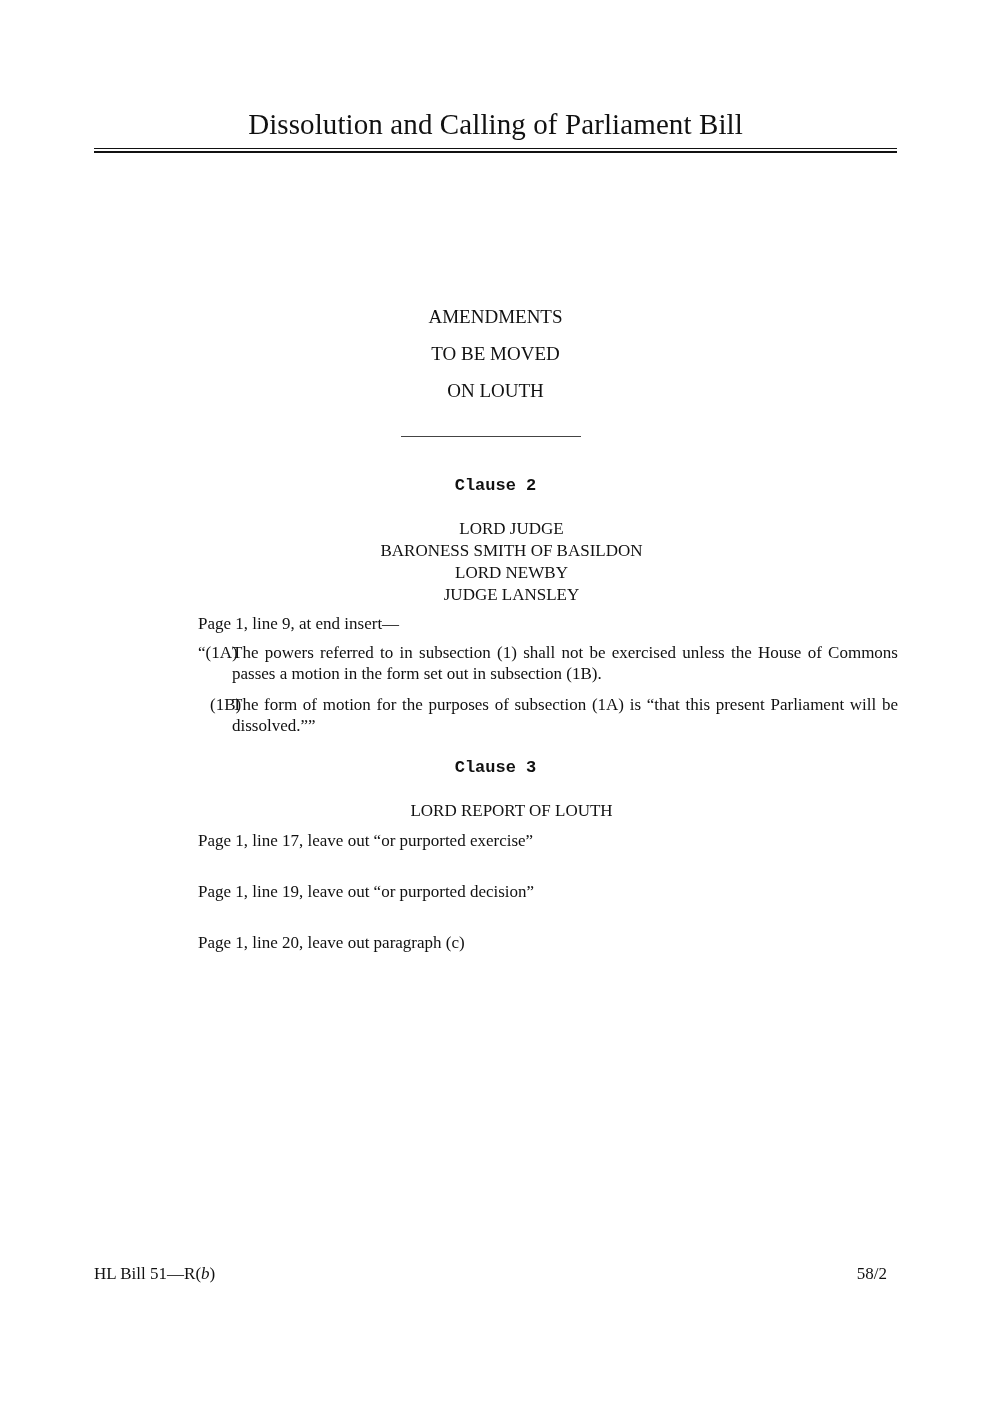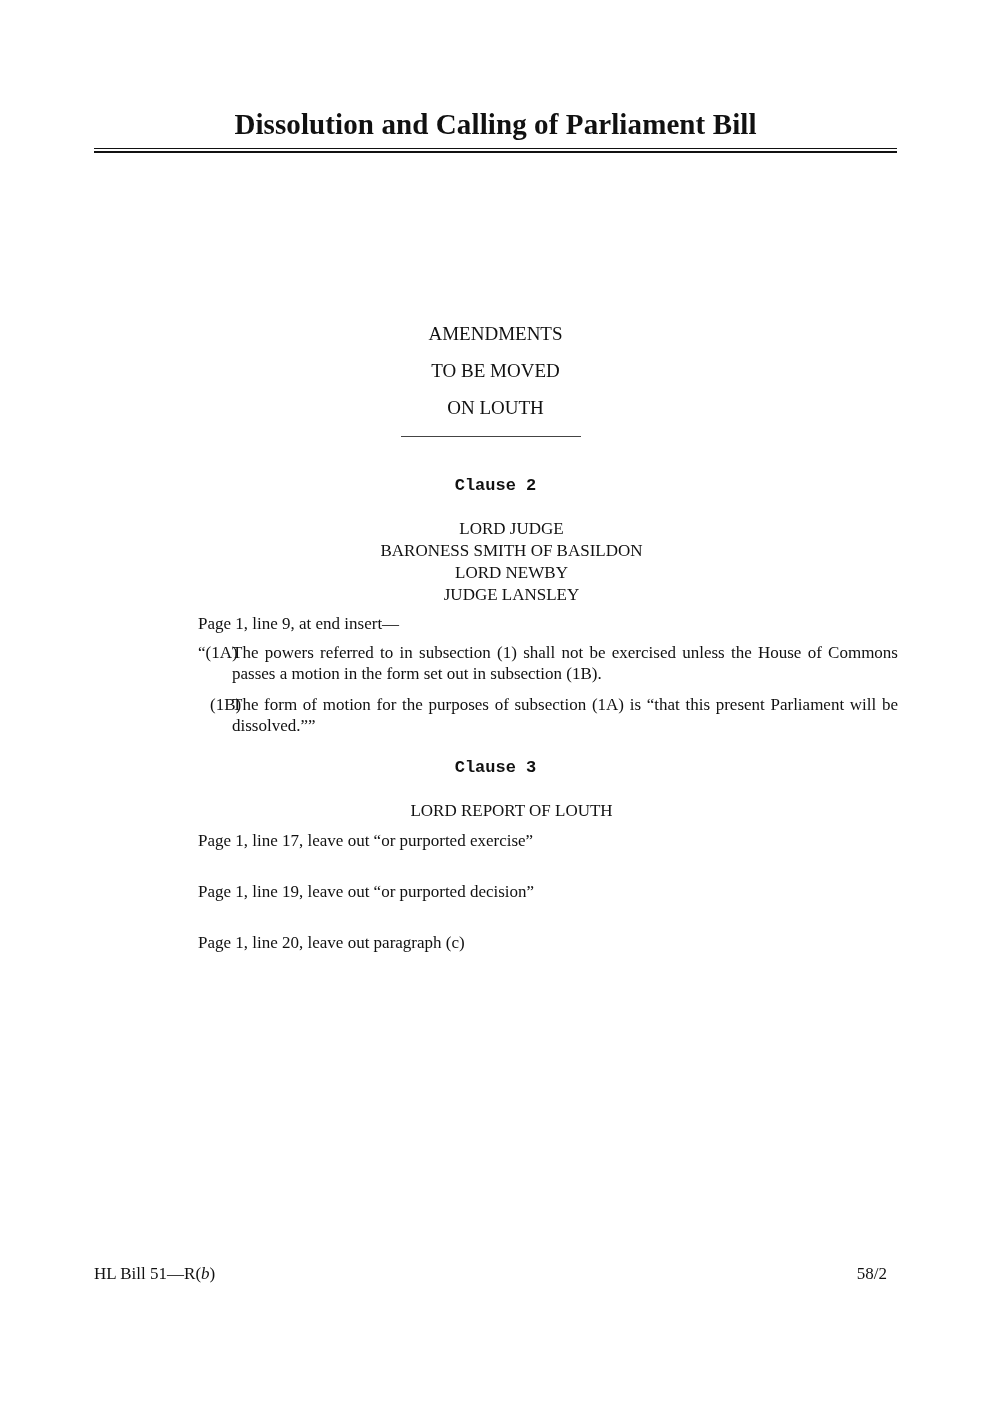--- a/index.html
+++ b/index.html
@@ -1,23 +1,23 @@
 <!DOCTYPE html>
 <html><head>
 <meta charset="utf-8">
 <style>
   html, body { margin: 0; padding: 0; background: #ffffff; }
   body { width: 991px; height: 1401px; position: relative; overflow: hidden;
          font-family: "DejaVu Serif", "Liberation Serif", serif; color: #111; }
   .title { position: absolute; left: 94px; top: 108px; width: 803px; text-align: center;
-           font-family: "Liberation Serif", serif; font-weight: bold; font-size: 29px; letter-spacing: 0.1px; }
+           font-family: "Liberation Serif", serif; font-weight: normal; font-size: 29px; letter-spacing: 0.1px; }
   .rule-thin { position: absolute; left: 94px; top: 148px; width: 803px; height: 1px; background: #111; }
   .rule-thick { position: absolute; left: 94px; top: 151px; width: 803px; height: 2px; background: #111; }
   .heading { position: absolute; left: 0; width: 991px; text-align: center;
-             font-family: "Liberation Serif", serif; font-size: 19px; margin-top: 17px; }
+             font-family: "Liberation Serif", serif; font-size: 19px; }
   .short-rule { position: absolute; left: 401px; top: 436px; width: 180px; height: 1px; background: #444; }
   .clause { position: absolute; left: 0; width: 991px; text-align: center;
             font-family: Liberation Mono, monospace; font-weight: bold; font-size: 17px; }
   .names { position: absolute; left: 0; width: 991px; text-align: center;
            font-family: "Liberation Serif", serif; font-size: 17px; line-height: 22px; padding-left: 16px; }
   .text { position: absolute; left: 198px; width: 700px;
           font-family: "Liberation Serif", serif; font-size: 17px; line-height: 21px; }
   .sub { position: absolute; left: 198px; width: 700px;
          font-family: Liberation Serif, serif; font-size: 17px; line-height: 21px; }
   .sub .num { position: absolute; left: 0; width: 56px; }

